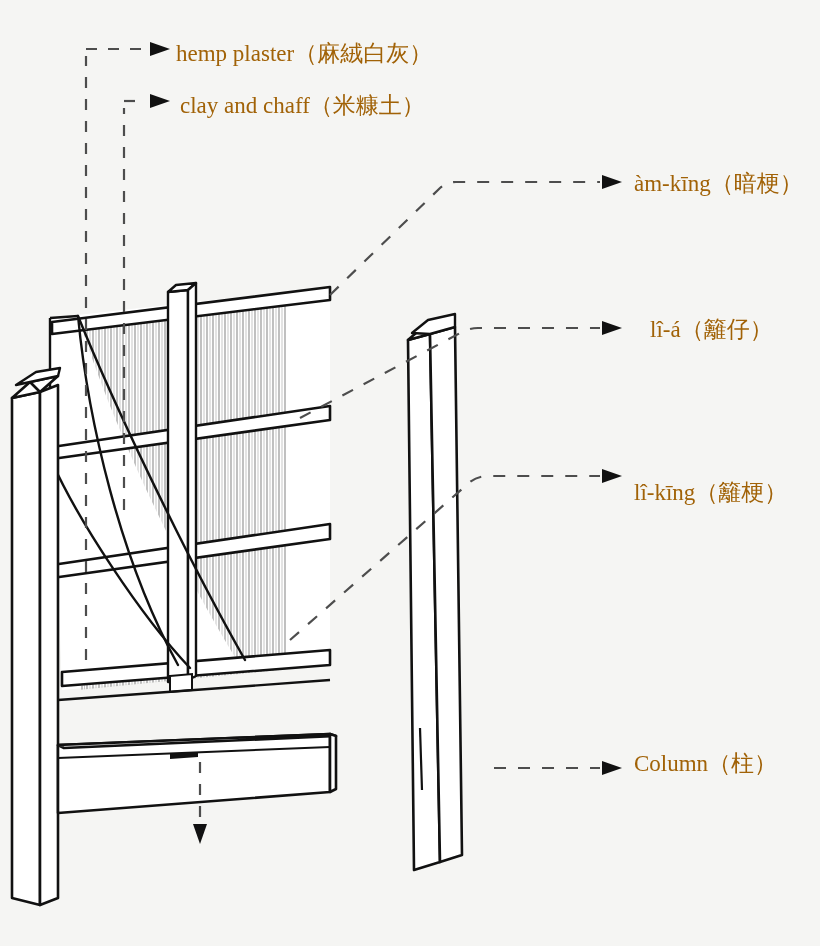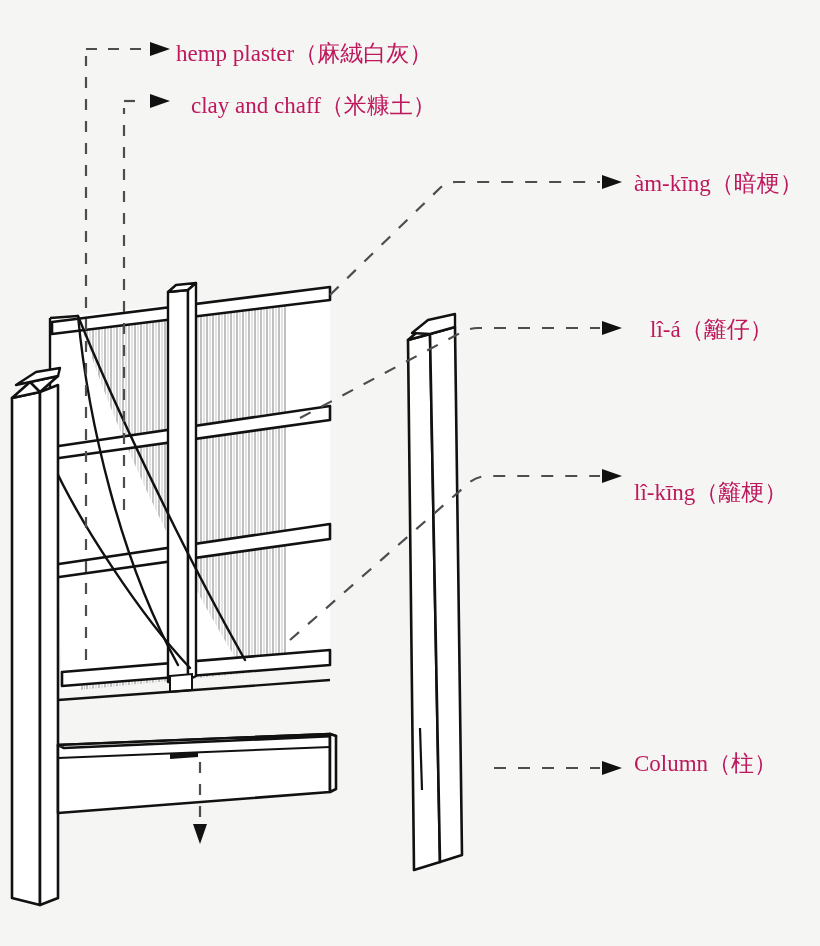--- a/index.html
+++ b/index.html
@@ -7,21 +7,21 @@
     width:820px;height:946px;
     background:#f5f5f3;
     font-family:"Liberation Serif","DejaVu Serif",serif;
     overflow:hidden;
     position:relative;
   }
   #stage{position:absolute;left:0;top:0;width:820px;height:946px;}
   svg.layer{position:absolute;left:0;top:0;width:820px;height:946px;}
   .lbl{
     position:absolute;
-    color:#be185d;
+    color:#a16207;
     font-size:23px;
     line-height:1;
     white-space:nowrap;
     font-family:"Liberation Serif","DejaVu Serif",serif;
   }
 </style>
 </head>
 <body>
 
 <div id="stage">
@@ -239,21 +239,21 @@
     <g fill="none" stroke="#4d4d4d" stroke-width="2.2" stroke-dasharray="11 11" stroke-linecap="butt">
       <path d="M 200,762 L 200,822"></path>
     </g>
     <g fill="#111111">
       <path d="M 193,824 L 200,844 L 207,824 Z"></path>
     </g>
   </svg>
 
   <div class="lbl" style="left:176px;top:42px;">hemp plaster（麻絨白灰）</div>
 
-  <div class="lbl" style="left:191px;top:94px;">clay and chaff（米糠土）</div>
+  <div class="lbl" style="left:180px;top:94px;">clay and chaff（米糠土）</div>
 
   <div class="lbl" style="left:634px;top:172px;">àm-kīng（暗梗）</div>
 
   <div class="lbl" style="left:650px;top:318px;">lî-á（籬仔）</div>
 
   <div class="lbl" style="left:634px;top:481px;">lî-kīng（籬梗）</div>
 
   <div class="lbl" style="left:634px;top:752px;">Column（柱）</div>
 
 

